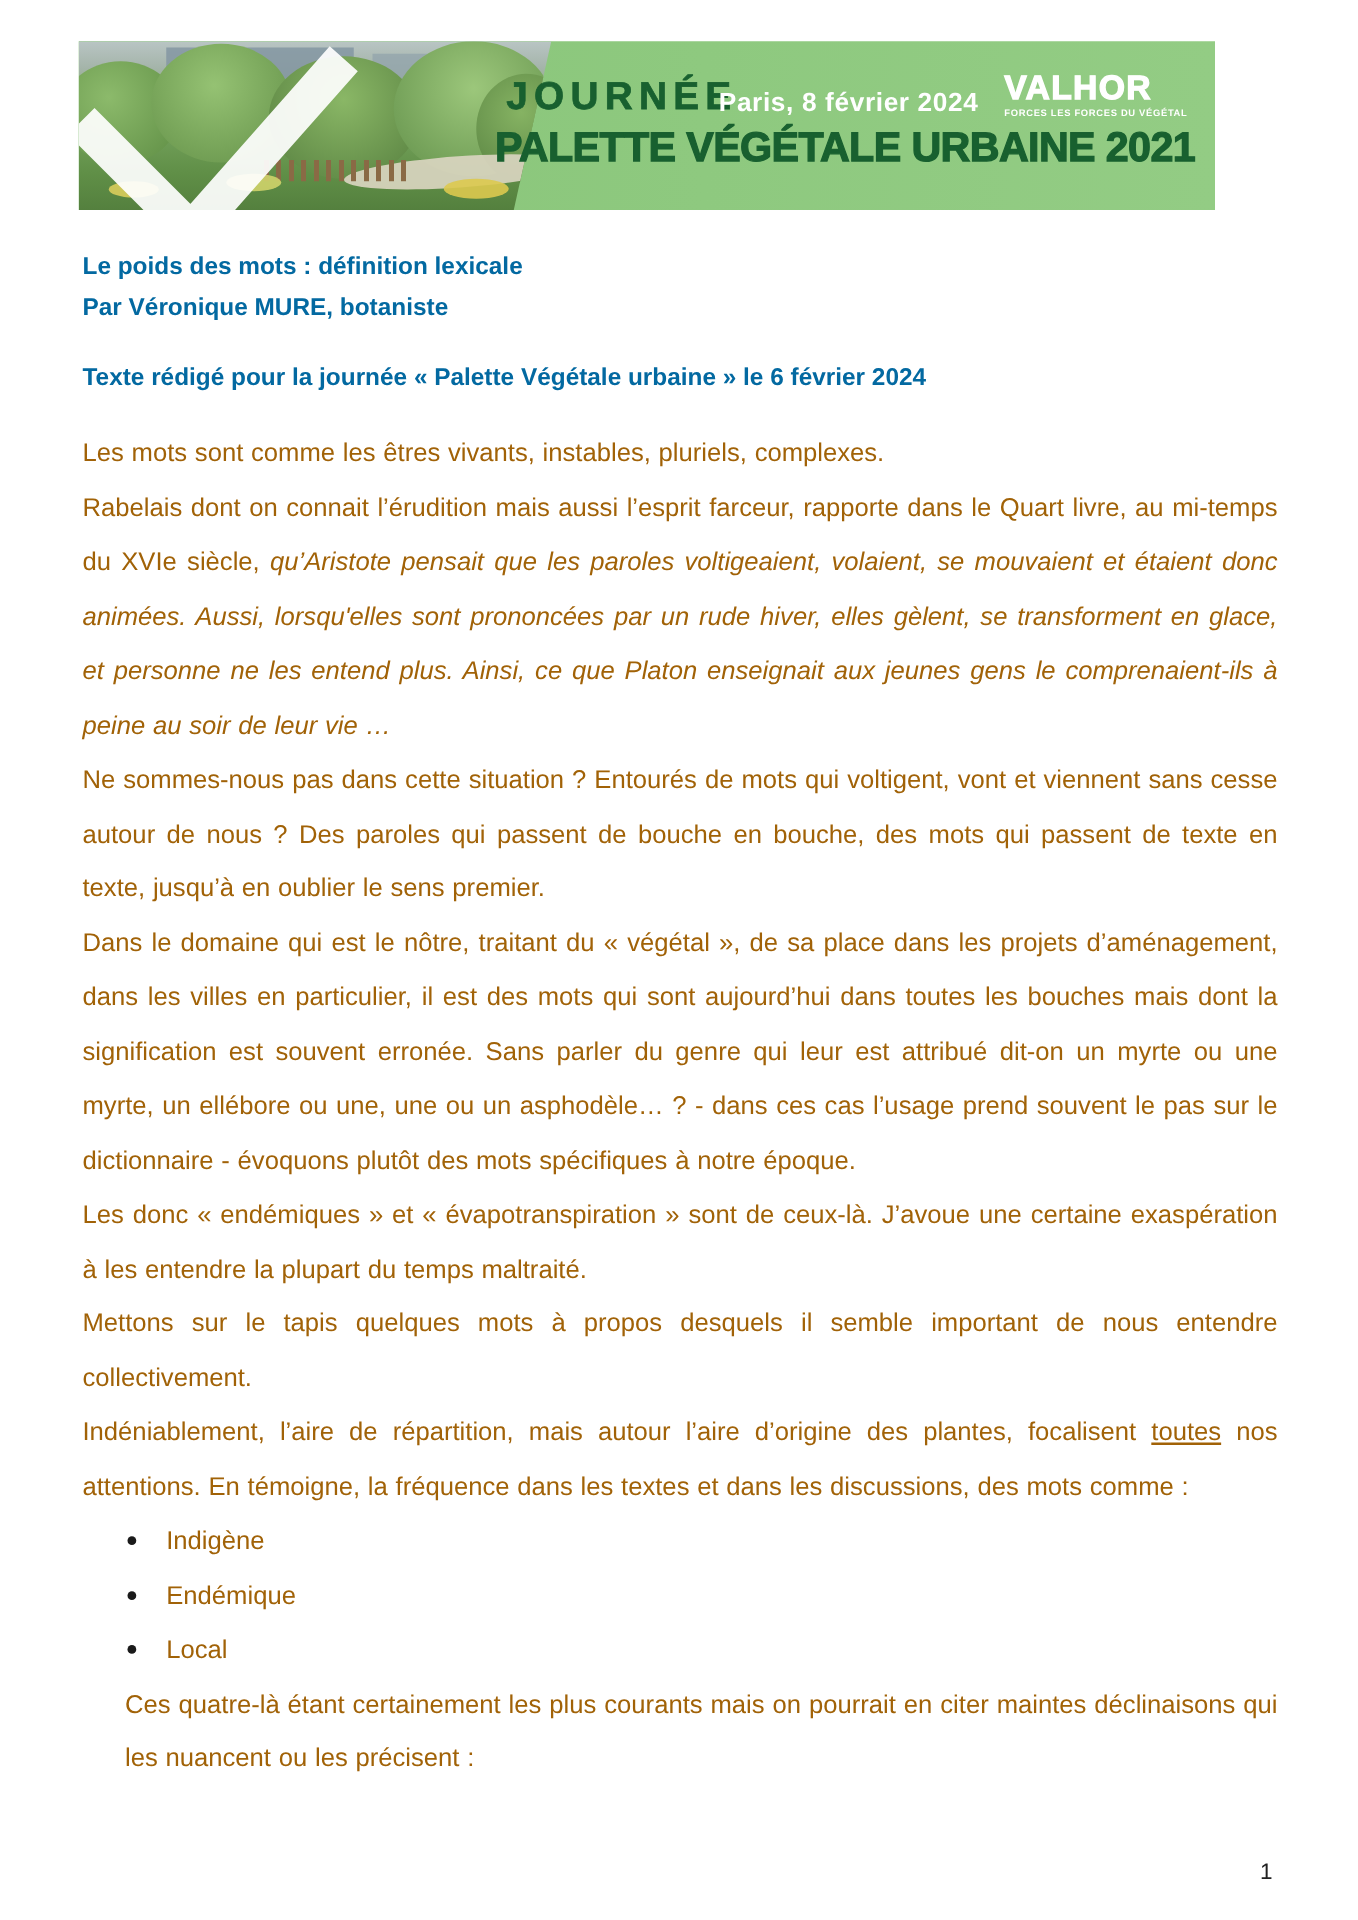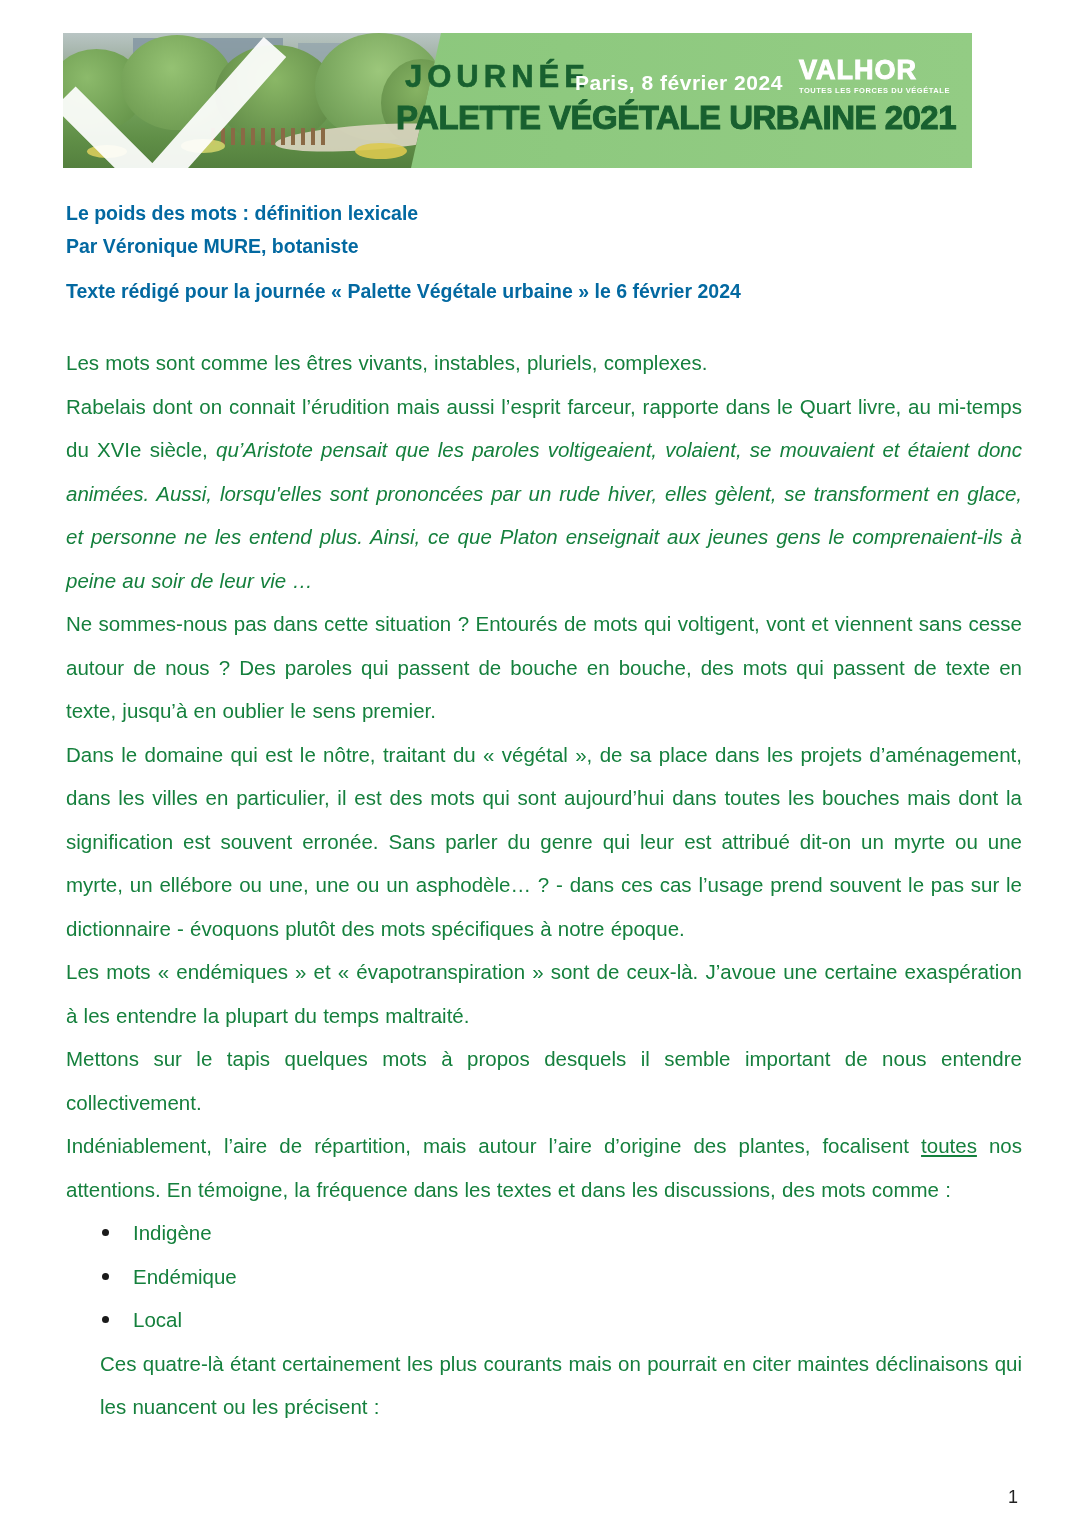--- a/index.html
+++ b/index.html
@@ -40,26 +40,26 @@
   .palette{left:333px;top:66px;font-size:33px;letter-spacing:-.5px;-webkit-text-stroke:1px #18602f;white-space:nowrap;}
   .valhor{position:absolute;right:22px;top:22px;text-align:left;color:#ffffff;}
   .valhor-name{font-size:27px;font-weight:700;letter-spacing:1px;-webkit-text-stroke:1px #ffffff;line-height:30px;}
   .valhor-tag{font-size:7.5px;font-weight:700;letter-spacing:.55px;margin-top:1px;}
 
   
   .doc-head{
     position:absolute;left:66px;top:197px;right:64px;
     color:#0369a1;font-weight:700;font-size:19.5px;line-height:33px;
   }
-  .doc-subtitle{margin-top:12px;}
+  .doc-subtitle{margin-top:23px;}
 
   
   .doc-flow{
     position:absolute;left:66px;top:341px;width:956px;
-    color:#15803d;font-size:20.5px;line-height:43.5px;word-spacing:.5px;
+    color:#a16207;font-size:20.5px;line-height:43.5px;word-spacing:.5px;
   }
   .para{margin:0;text-align:justify;}
   .para.indent{padding-left:34px;}
   .it{font-style:italic;}
   .ul{text-decoration:underline;}
   .bullets{margin:0;padding:0;list-style:none;}
   .bullets li{position:relative;padding-left:67px;}
   .dot{position:absolute;left:36px;top:18px;width:7px;height:7px;border-radius:50%;background:#1a1a1a;}
 
   .page-num{position:absolute;right:68px;bottom:28px;font-size:18px;color:#222222;}
@@ -87,36 +87,36 @@
         <path d="M2,64 L90,152 L212,14" fill="none" stroke="rgba(255,255,255,0.92)" stroke-width="30"></path>
       </svg>
     </div>
 
     <div class="green-label journee">JOURNÉE</div>
     <div class="paris">Paris, 8 février 2024</div>
     <div class="green-label palette">PALETTE VÉGÉTALE URBAINE 2021</div>
 
     <div class="valhor">
       <div class="valhor-name">VALHOR</div>
-      <div class="valhor-tag">TOUTES LES FORCES DU VÉGÉTALE</div>
+      <div class="valhor-tag">FORCES LES FORCES DU VÉGÉTAL</div>
     </div>
   </header>
 
   <section class="doc-head">
     <div>Le poids des mots : définition lexicale</div>
     <div>Par Véronique MURE, botaniste</div>
     <div class="doc-subtitle">Texte rédigé pour la journée « Palette Végétale urbaine » le 6 février 2024</div>
   </section>
 
   <section class="doc-flow" id="doc-flow">
       <p class="para"><span>Les mots sont comme les êtres vivants, instables, pluriels, complexes.</span></p>
       <p class="para"><span>Rabelais dont on connait l’érudition mais aussi l’esprit farceur, rapporte dans le Quart livre, au mi-temps du XVIe siècle, </span><span class="it">qu’Aristote pensait que les paroles voltigeaient, volaient, se mouvaient et étaient donc animées. Aussi, lorsqu'elles sont prononcées par un rude hiver, elles gèlent, se transforment en glace, et personne ne les entend plus. Ainsi, ce que Platon enseignait aux jeunes gens le comprenaient-ils à peine au soir de leur vie …</span></p>
       <p class="para"><span>Ne sommes-nous pas dans cette situation ? Entourés de mots qui voltigent, vont et viennent sans cesse autour de nous ? Des paroles qui passent de bouche en bouche, des mots qui passent de texte en texte, jusqu’à en oublier le sens premier.</span></p>
       <p class="para"><span>Dans le domaine qui est le nôtre, traitant du « végétal », de sa place dans les projets d’aménagement, dans les villes en particulier, il est des mots qui sont aujourd’hui dans toutes les bouches mais dont la signification est souvent erronée. Sans parler du genre qui leur est attribué dit-on un myrte ou une myrte, un ellébore ou une, une ou un asphodèle… ? - dans ces cas l’usage prend souvent le pas sur le dictionnaire - évoquons plutôt des mots spécifiques à notre époque.</span></p>
-      <p class="para"><span>Les mots « endémiques » et « évapotranspiration » sont de ceux-là. J’avoue une certaine exaspération à les entendre la plupart du temps maltraité.</span></p>
+      <p class="para"><span>Les donc « endémiques » et « évapotranspiration » sont de ceux-là. J’avoue une certaine exaspération à les entendre la plupart du temps maltraité.</span></p>
       <p class="para"><span>Mettons sur le tapis quelques mots à propos desquels il semble important de nous entendre collectivement.</span></p>
       <p class="para"><span>Indéniablement, l’aire de répartition, mais autour l’aire d’origine des plantes, focalisent </span><span class="ul">toutes</span><span> nos attentions. En témoigne, la fréquence dans les textes et dans les discussions, des mots comme :</span></p>
       <ul class="bullets">
         <li><span class="dot"></span><span>Indigène</span></li>
         <li><span class="dot"></span><span>Endémique</span></li>
         <li><span class="dot"></span><span>Local</span></li>
       </ul>
       <p class="para indent"><span>Ces quatre-là étant certainement les plus courants mais on pourrait en citer maintes déclinaisons qui les nuancent ou les précisent :</span></p>
     </section>
 

